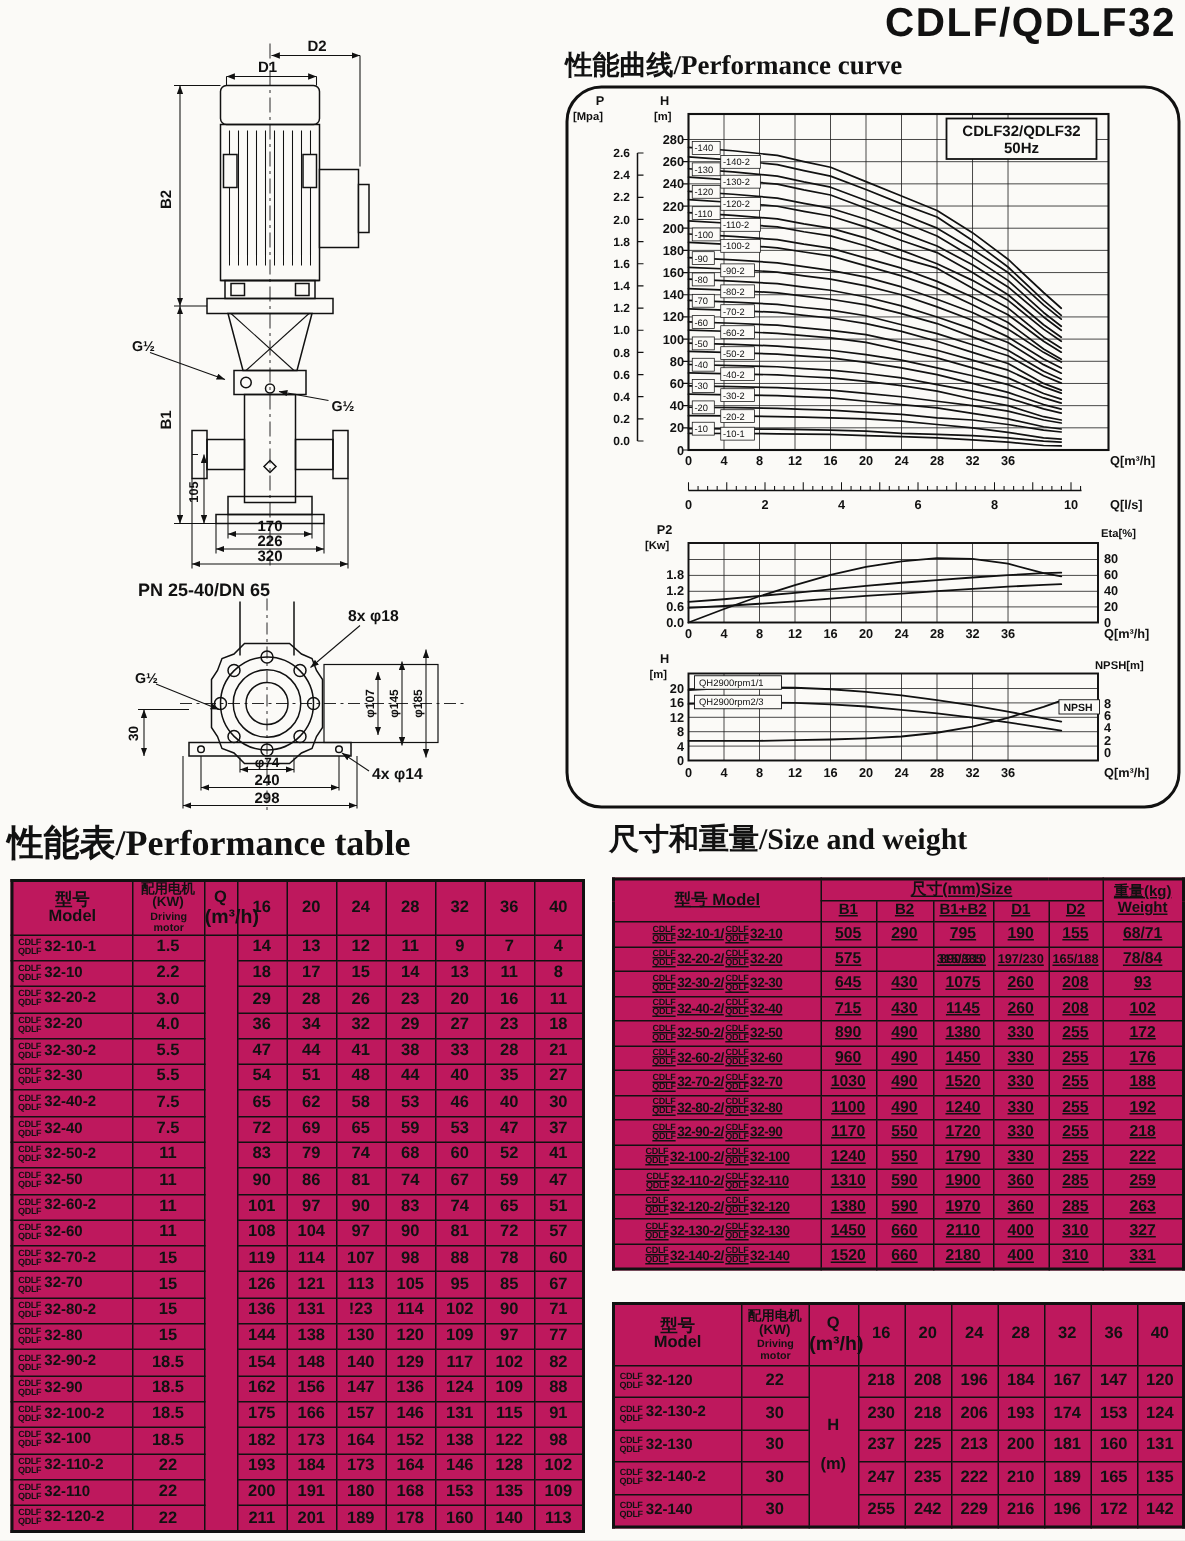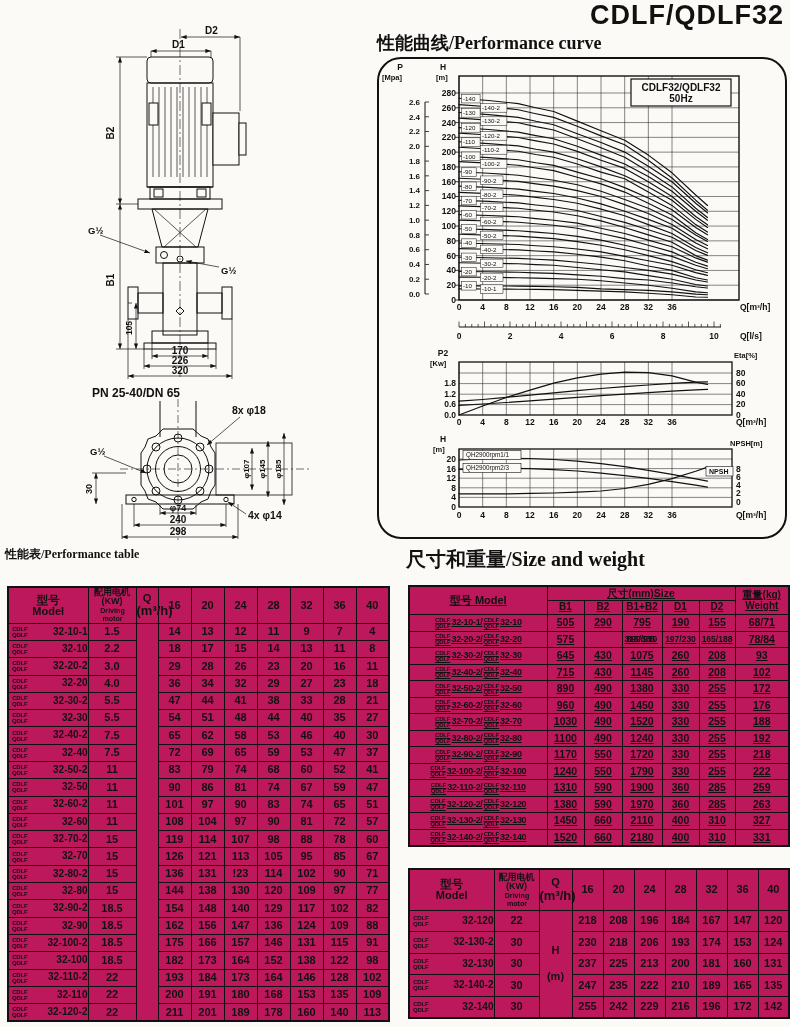--- a/index.html
+++ b/index.html
@@ -2,42 +2,42 @@
 <html><head>
 <meta charset="utf-8">
 <style>
   html,body{margin:0;padding:0;background:#e9e9e6;}
   .page{position:relative;width:790px;height:1027px;background:#fbfaf7;font-family:"Liberation Sans",sans-serif;color:#111;overflow:hidden;}
   #page-title{position:absolute;top:0px;right:6px;font-size:27px;font-weight:bold;letter-spacing:1px;}
   .sec-head{position:absolute;font-weight:bold;white-space:nowrap;}
   .sec-head .zh{font-family:"Liberation Sans",sans-serif;}
   .sec-head .en{font-family:"Liberation Serif",serif;}
   #curve-head{left:377px;top:31px;font-size:18px;}
-  #perf-head{left:5px;top:546px;font-size:12px;}
+  #perf-head{left:5px;top:546px;font-size:24px;}
   #size-head{left:406px;top:546px;font-size:20px;}
   #curve-panel{position:absolute;left:377px;top:57px;width:406px;height:478px;border:2.5px solid #111;border-radius:24px;}
   #chart-svg{position:absolute;left:0;top:0;}
   #chart-svg text{font-family:"Liberation Sans",sans-serif;fill:#111;}
   .draw{position:absolute;}
   .draw text{font-family:"Liberation Sans",sans-serif;fill:#111;font-weight:bold;}
   table{position:absolute;border-collapse:collapse;table-layout:fixed;background:#be185d;border:2px solid #111;}
   th,td{border:1px solid #111;text-align:center;vertical-align:middle;padding:0;font-weight:bold;color:#111;line-height:1.05;}
   #perf1{left:7px;top:586px;width:382px;font-size:11px;}
   #perf1 thead th{height:34px;}
   #perf1 tbody td{height:16.3px;}
   #size-t{left:408px;top:585px;width:380px;font-size:10.5px;text-decoration:underline;}
   #size-t thead th{height:13px;font-size:10px;}
   #size-t tbody td{height:15.5px;}
   #perf2{left:408px;top:868px;width:380px;font-size:11px;}
   #perf2 thead th{height:40px;}
   #perf2 tbody td{height:20.4px;}
   .hz{font-size:11.5px;} .hz2{font-size:11px;}
   .hkw{font-size:9px;} .hsm{font-size:7.5px;transform:scale(.95);}
   .hq{font-size:11px;} .hqu{font-size:13px;}
-  .mcell{display:flex;align-items:center;justify-content:space-between;gap:2px;padding-left:3px;}
+  .mcell{display:flex;align-items:center;justify-content:flex-start;gap:2px;padding-left:3px;}
   .mcell b{font-size:10px;}
   .mcell2{display:flex;align-items:center;justify-content:center;gap:1px;}
   .mcell2 b{font-size:9px;letter-spacing:-0.3px;}
   .stk{display:inline-flex;flex-direction:column;line-height:1;font-size:6px;font-weight:bold;}
   .stk i{font-style:normal;letter-spacing:-0.2px;}
   .qspan{font-size:11px;}
 </style>
 </head>
 <body>
 

